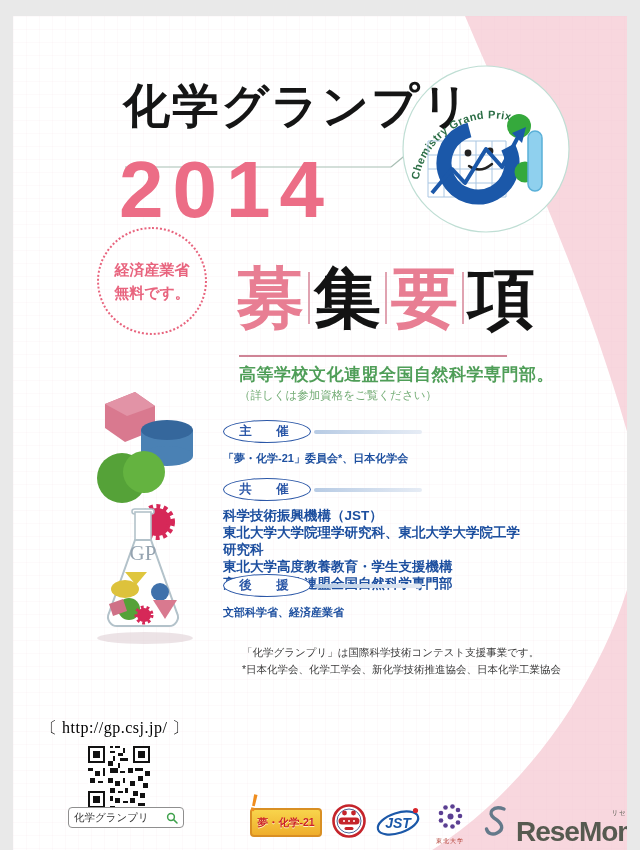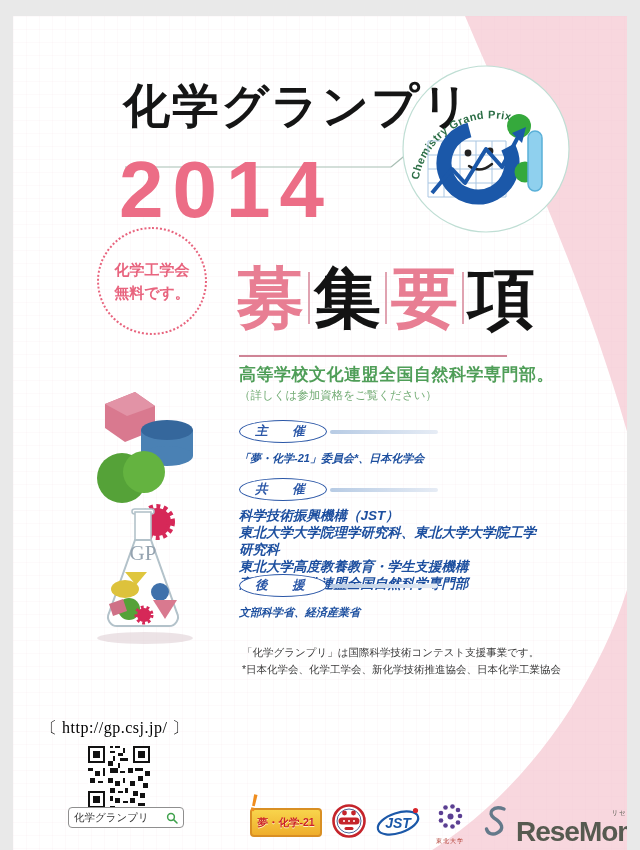--- a/index.html
+++ b/index.html
@@ -24,21 +24,21 @@
   .recruit .ch{font-size:67px;font-weight:900;line-height:1;font-family:"Liberation Sans",sans-serif;}
   .recruit .c0,.recruit .c2{color:#e87e93;}
   .recruit .c1,.recruit .c3{color:#131313;}
   .recruit .div{width:2px;height:52px;background:#e0a3b1;margin:0 4px;}
   .recruit-rule{left:226px;top:339px;width:268px;height:2px;background:#cf8496;}
   .eligibility{left:226px;top:347px;font-family:"Liberation Serif",serif;font-weight:700;
                font-size:17px;color:#4f9e58;letter-spacing:.5px;}
   .eligibility-note{left:226px;top:372px;font-family:"Liberation Serif",serif;font-size:11.5px;color:#74ad76;}
 
   
-  .section{left:226px;width:300px;font-style:italic;}
+  .section{left:210px;width:300px;}
   .badge-row{display:flex;align-items:center;}
   .badge{width:86px;height:21px;border:1.5px solid #2b57a7;border-radius:50%;color:#2b57a7;
          font-size:12.5px;font-weight:bold;display:flex;align-items:center;justify-content:center;
          letter-spacing:6px;background:#fff;}
   .badge-bar{width:108px;height:4px;border-radius:2px;margin-left:3px;
              background:linear-gradient(to right,#b7cbe4,#e6ecf5);}
   .sec-line{color:#1d4f9f;font-weight:bold;}
   .sec-main{font-size:11px;margin-top:8px;}
   .sec-list{margin-top:6px;}
   .sec-list .sec-line{font-size:13.5px;line-height:17px;}
@@ -115,21 +115,21 @@
     <circle cx="119" cy="101" r="10.5" fill="#35a93c"></circle>
     <rect x="122" y="60" width="14" height="60" rx="7" fill="#8fd0ee" stroke="#5ab0d8" stroke-width="1.5"></rect>
     <g>
       <path d="M26,122 L46,98 L59,112 L80,78 L96,96 L112,66" fill="none" stroke="#1b58a9" stroke-width="4" stroke-linejoin="round"></path>
       <polygon points="106,62 120,56 116,72" fill="#1b58a9"></polygon>
     </g>
   </svg>
 
   <div class="abs bubble">
     <div class="txt">
-      <span>化学工学会</span><br>
+      <span>経済産業省</span><br>
       <span>無料です。</span>
     </div>
   </div>
 
   <div class="abs recruit">
     <span class="ch c0">募</span>
     <span class="div"></span>
     <span class="ch c1">集</span>
     <span class="div"></span>
     <span class="ch c2">要</span>

